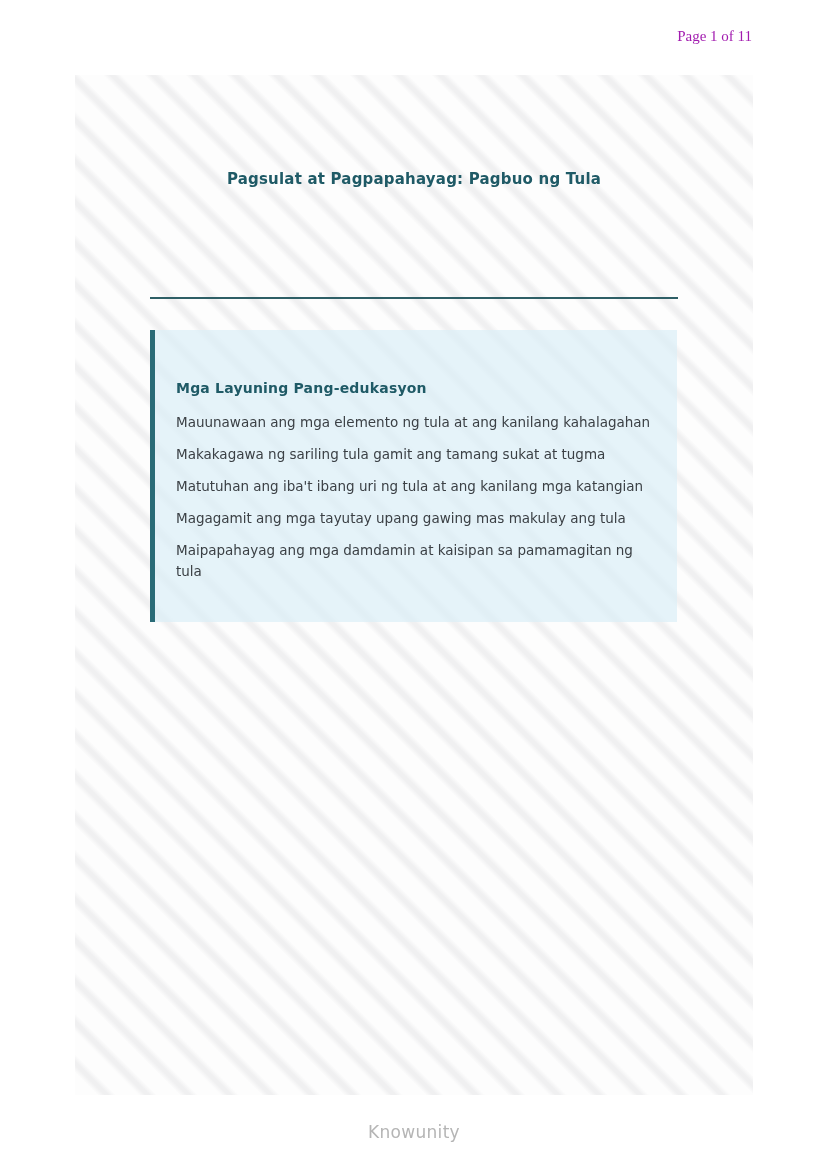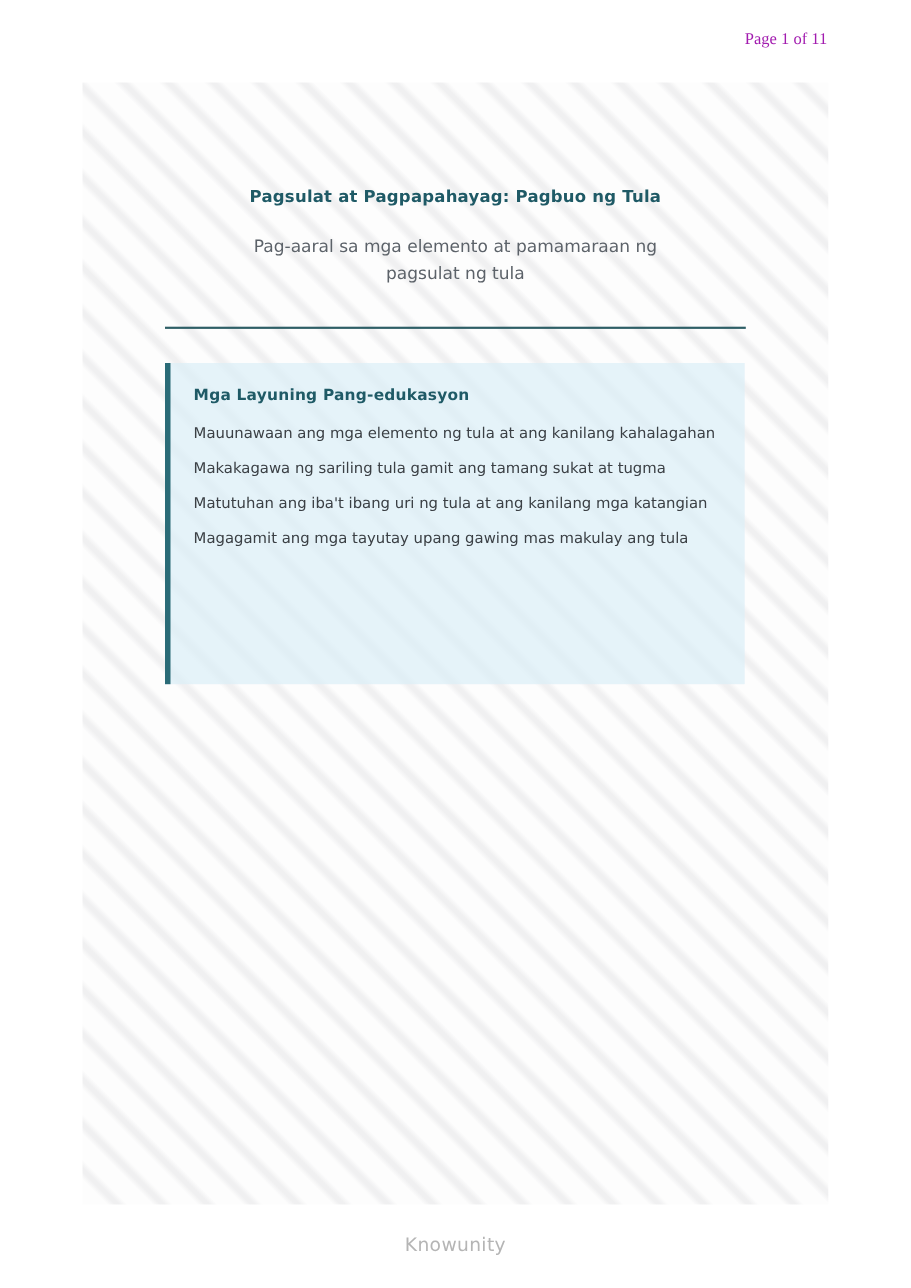--- a/index.html
+++ b/index.html
@@ -79,20 +79,21 @@
     background: rgba(219, 239, 247, 0.72);
     border-left: 5px solid #2a6b77;
     padding: 22px 26px 26px 21px;
   }
   .objectives-heading {
     font-size: 14px;
     font-weight: bold;
     color: #1f5a66;
     margin-bottom: 16px;
     letter-spacing: 0.2px;
+    margin-top: 28px;
   }
   .objective-item {
     font-size: 13.5px;
     line-height: 21px;
     color: #3b4045;
     margin-bottom: 11px;
   }
   .objective-item:last-child { margin-bottom: 0; }
   .footer-brand {
     position: absolute;
@@ -109,31 +110,31 @@
 <body>
 
 <div class="page">
 
   <div class="page-indicator">Page 1 of 11</div>
 
   <div class="doc-card">
 
     <div class="doc-title">Pagsulat at Pagpapahayag: Pagbuo ng Tula</div>
 
-    <div class="doc-subtitle">Pag-aaral sa mga elemento at pamamaraan ng pagsulat ng tula</div>
 
     <div class="divider"></div>
 
     <div class="objectives-box">
       <div class="objectives-heading">Mga Layuning Pang-edukasyon</div>
       <div>
           <p class="objective-item">Mauunawaan ang mga elemento ng tula at ang kanilang kahalagahan</p>
           <p class="objective-item">Makakagawa ng sariling tula gamit ang tamang sukat at tugma</p>
           <p class="objective-item">Matutuhan ang iba't ibang uri ng tula at ang kanilang mga katangian</p>
           <p class="objective-item">Magagamit ang mga tayutay upang gawing mas makulay ang tula</p>
+          <p class="objective-item">Maipapahayag ang mga damdamin at kaisipan sa pamamagitan ng tula</p>
         </div>
     </div>
 
   </div>
 
   <div class="footer-brand">Knowunity</div>
 
 </div>
 
 </body></html>

